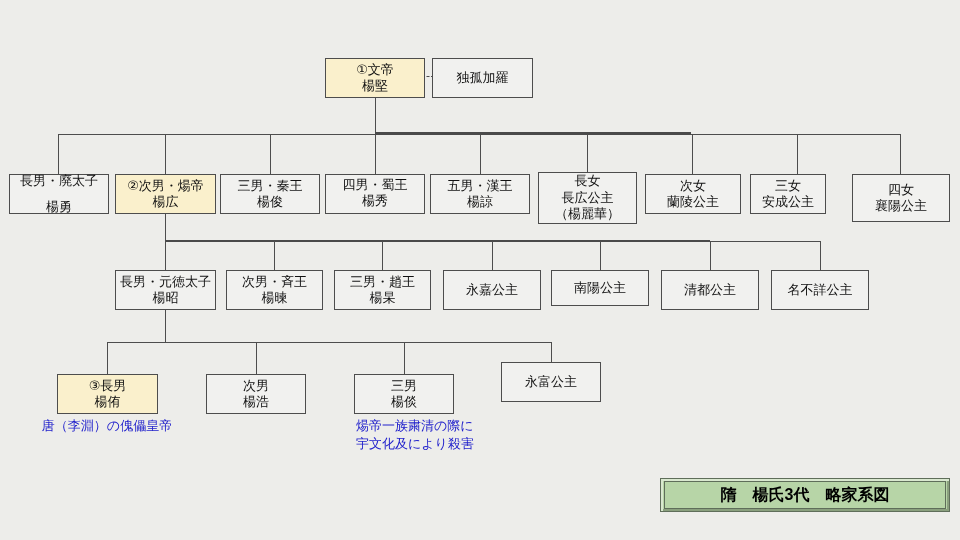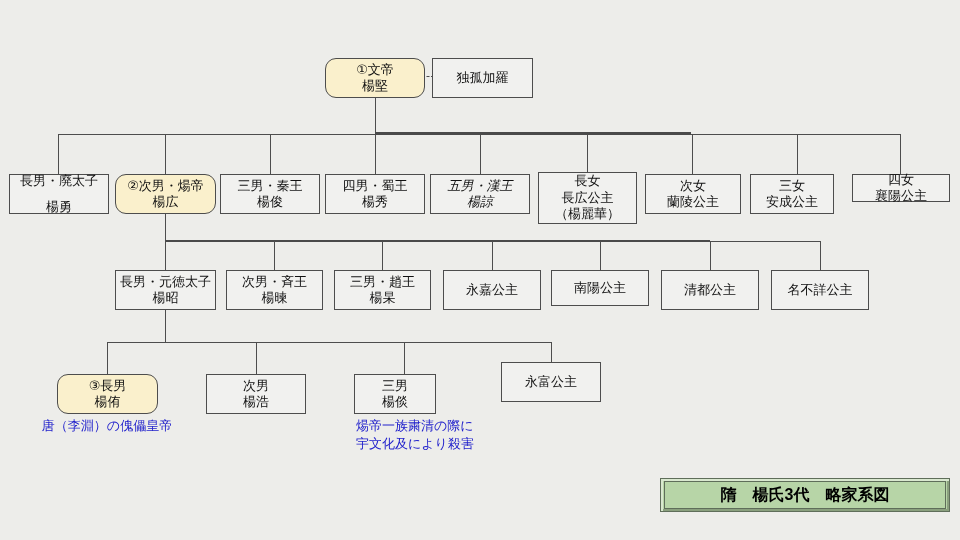--- a/index.html
+++ b/index.html
@@ -22,21 +22,21 @@
   
   .node{
     position:absolute;
     background:#F1F1EF;
     border:1px solid #4d4d4d;
     display:flex;flex-direction:column;
     align-items:center;justify-content:center;
     box-sizing:border-box;
     text-align:center;
   }
-  .node.hi{background:#FAF0CC;border-radius:11px;}
+  .node.hi{background:#FAF0CC;}
   .ln{font-size:13px;line-height:16.5px;white-space:nowrap;}
 
   
   .note{
     position:absolute;
     color:#2222CC;
     font-size:13px;line-height:18px;
     white-space:nowrap;
   }
   .note.center{text-align:center;}
@@ -110,42 +110,42 @@
     <div class="ln">楊勇</div>
   </div>
   <div class="node hi" style="left:115px;top:174px;width:101px;height:40px;">
     <div class="ln">②次男・煬帝</div>
     <div class="ln">楊広</div>
   </div>
   <div class="node" style="left:220px;top:174px;width:100px;height:40px;">
     <div class="ln">三男・秦王</div>
     <div class="ln">楊俊</div>
   </div>
-  <div class="node" style="left:325px;top:174px;width:100px;height:40px;">
+  <div class="node" style="left:325px;top:174px;width:100px;height:40px;font-family:Liberation Mono, monospace;">
     <div class="ln">四男・蜀王</div>
     <div class="ln">楊秀</div>
   </div>
-  <div class="node" style="left:430px;top:174px;width:100px;height:40px;font-style:italic;">
+  <div class="node" style="left:430px;top:174px;width:100px;height:40px;">
     <div class="ln">五男・漢王</div>
     <div class="ln">楊諒</div>
   </div>
   <div class="node" style="left:538px;top:172px;width:99px;height:52px;">
     <div class="ln">長女</div>
     <div class="ln">長広公主</div>
     <div class="ln">（楊麗華）</div>
   </div>
   <div class="node" style="left:645px;top:174px;width:96px;height:40px;">
     <div class="ln">次女</div>
     <div class="ln">蘭陵公主</div>
   </div>
-  <div class="node" style="left:750px;top:174px;width:84px;height:40px;">
+  <div class="node" style="left:750px;top:174px;width:76px;height:40px;">
     <div class="ln">三女</div>
     <div class="ln">安成公主</div>
   </div>
-  <div class="node" style="left:852px;top:174px;width:98px;height:28px;">
+  <div class="node" style="left:852px;top:174px;width:98px;height:48px;">
     <div class="ln">四女</div>
     <div class="ln">襄陽公主</div>
   </div>
 
   <div class="node" style="left:115px;top:270px;width:101px;height:40px;">
     <div class="ln">長男・元徳太子</div>
     <div class="ln">楊昭</div>
   </div>
   <div class="node" style="left:226px;top:270px;width:97px;height:40px;">
     <div class="ln">次男・斉王</div>
@@ -169,21 +169,21 @@
   </div>
 
   <div class="node hi" style="left:57px;top:374px;width:101px;height:40px;">
     <div class="ln">③長男</div>
     <div class="ln">楊侑</div>
   </div>
   <div class="node" style="left:206px;top:374px;width:100px;height:40px;">
     <div class="ln">次男</div>
     <div class="ln">楊浩</div>
   </div>
-  <div class="node" style="left:354px;top:374px;width:82px;height:40px;">
+  <div class="node" style="left:354px;top:374px;width:100px;height:40px;">
     <div class="ln">三男</div>
     <div class="ln">楊倓</div>
   </div>
   <div class="node" style="left:501px;top:362px;width:100px;height:40px;">
     <div class="ln">永富公主</div>
   </div>
 
   <div class="note center" style="left:17px;top:417px;width:180px;">唐（李淵）の傀儡皇帝</div>
   <div class="note" style="left:356px;top:417px;">
     <div>煬帝一族粛清の際に</div>

